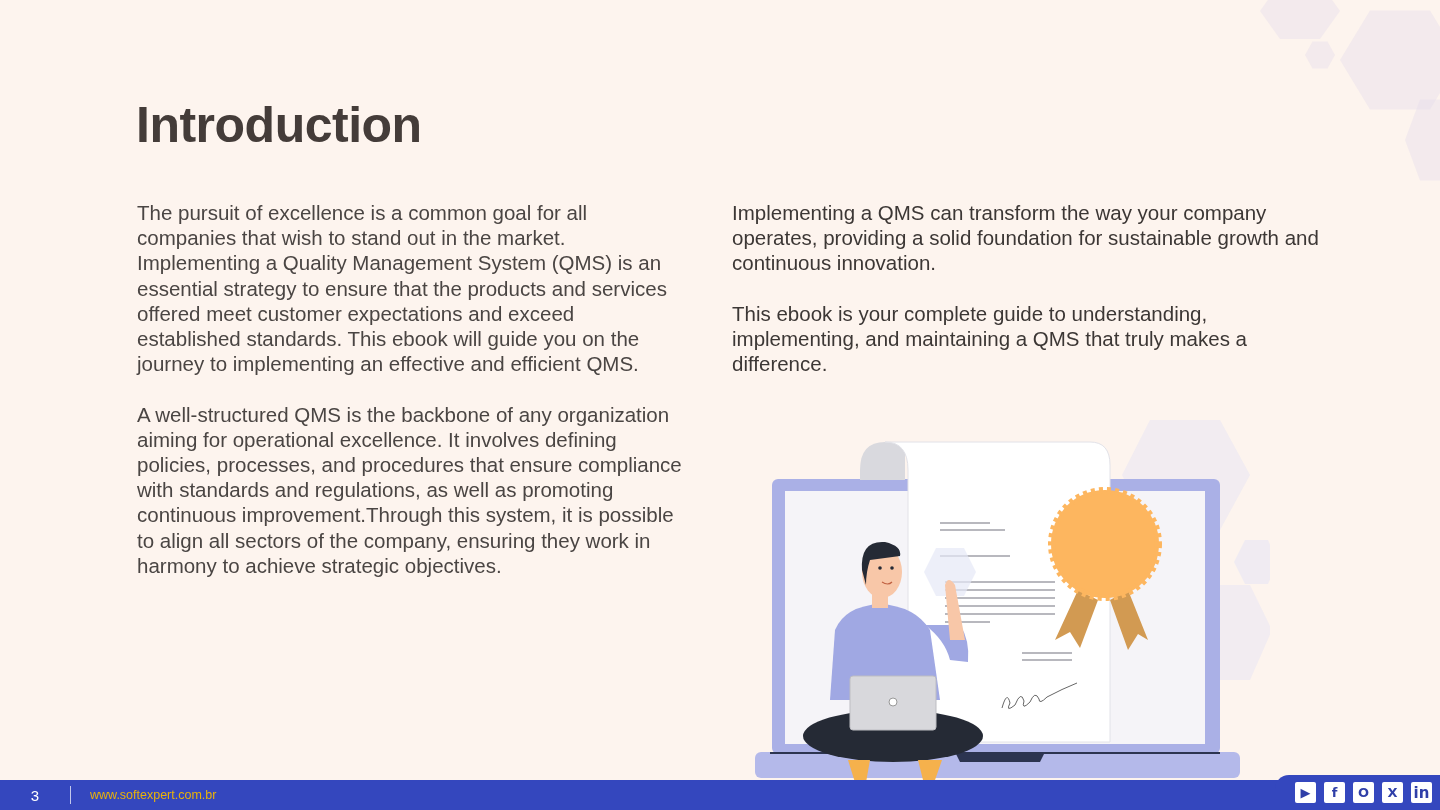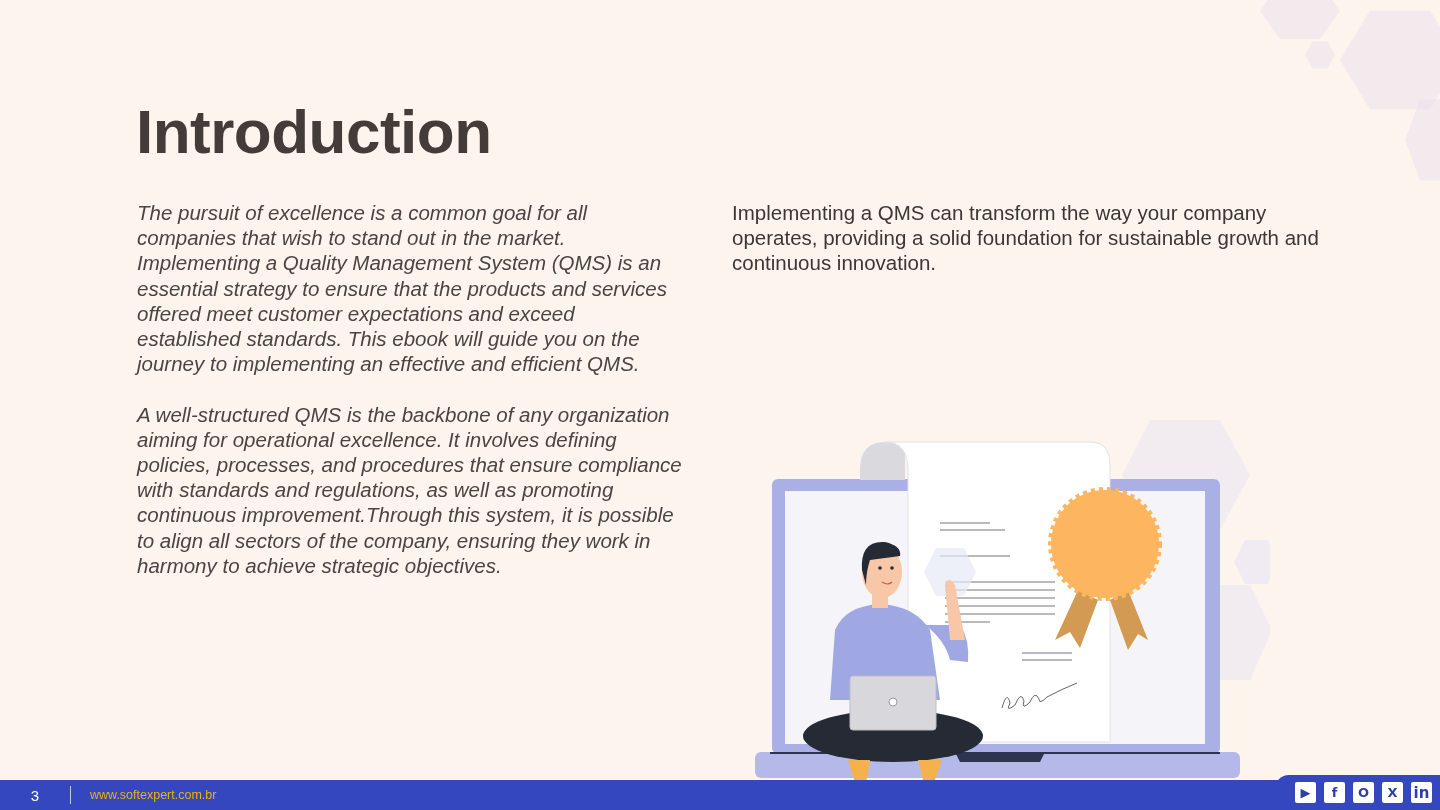--- a/index.html
+++ b/index.html
@@ -12,31 +12,31 @@
     }
     .deco-hex {
       position: absolute;
       background: rgba(230, 222, 235, 0.45);
       clip-path: polygon(25% 5%, 75% 5%, 100% 50%, 75% 95%, 25% 95%, 0% 50%);
     }
     .page-title {
       position: absolute;
       left: 136px;
       top: 96px;
-      font-size: 62px;
+      font-size: 50px;
       font-weight: bold;
       color: #443c39;
       letter-spacing: -0.5px;
     }
     .col {
       position: absolute;
       font-size: 20.5px;
       line-height: 25.2px;
     }
-    .col-left { left: 137px; top: 200px; width: 545px; color: #4a4543; font-weight: 300; font-style: italic; }
+    .col-left { left: 137px; top: 200px; width: 545px; color: #4a4543; font-weight: 300; }
     .col-right { left: 732px; top: 200px; width: 590px; color: #3c3735; }
     .col p { margin-bottom: 25.2px; }
     .col p:last-child { margin-bottom: 0; }
 
     .illustration { position: absolute; left: 750px; top: 410px; width: 520px; height: 400px; }
 
     .footer {
       position: absolute;
       left: 0; top: 780px;
       width: 1440px; height: 30px;
@@ -72,20 +72,21 @@
 
 <h1 class="page-title">Introduction</h1>
 
 <div class="col col-left">
   <p>The pursuit of excellence is a common goal for all companies that wish to stand out in the market. Implementing a Quality Management System (QMS) is an essential strategy to ensure that the products and services offered meet customer expectations and exceed established standards. This ebook will guide you on the journey to implementing an effective and efficient QMS.</p>
   <p>A well-structured QMS is the backbone of any organization aiming for operational excellence. It involves defining policies, processes, and procedures that ensure compliance with standards and regulations, as well as promoting continuous improvement.Through this system, it is possible to align all sectors of the company, ensuring they work in harmony to achieve strategic objectives.</p>
 </div>
 
 <div class="col col-right">
   <p>Implementing a QMS can transform the way your company operates, providing a solid foundation for sustainable growth and continuous innovation.</p>
+  <p>This ebook is your complete guide to understanding, implementing, and maintaining a QMS that truly makes a difference.</p>
 </div>
 
 <svg class="illustration" viewBox="750 410 520 400" xmlns="http://www.w3.org/2000/svg">
 
   <polygon points="1150,420 1220,420 1250,475 1220,530 1150,530 1122,475" fill="#ece8f2" opacity="0.7"></polygon>
   <polygon points="1245,540 1268,540 1278,562 1268,584 1245,584 1234,562" fill="#ece8f2" opacity="0.8"></polygon>
   <polygon points="1205,585 1250,585 1272,630 1250,680 1205,680 1180,630" fill="#ece8f2" opacity="0.7"></polygon>
 
   <rect x="772" y="479" width="448" height="275" rx="6" fill="#aab0e6"></rect>
   <rect x="785" y="491" width="420" height="253" fill="#f5f4f8"></rect>

